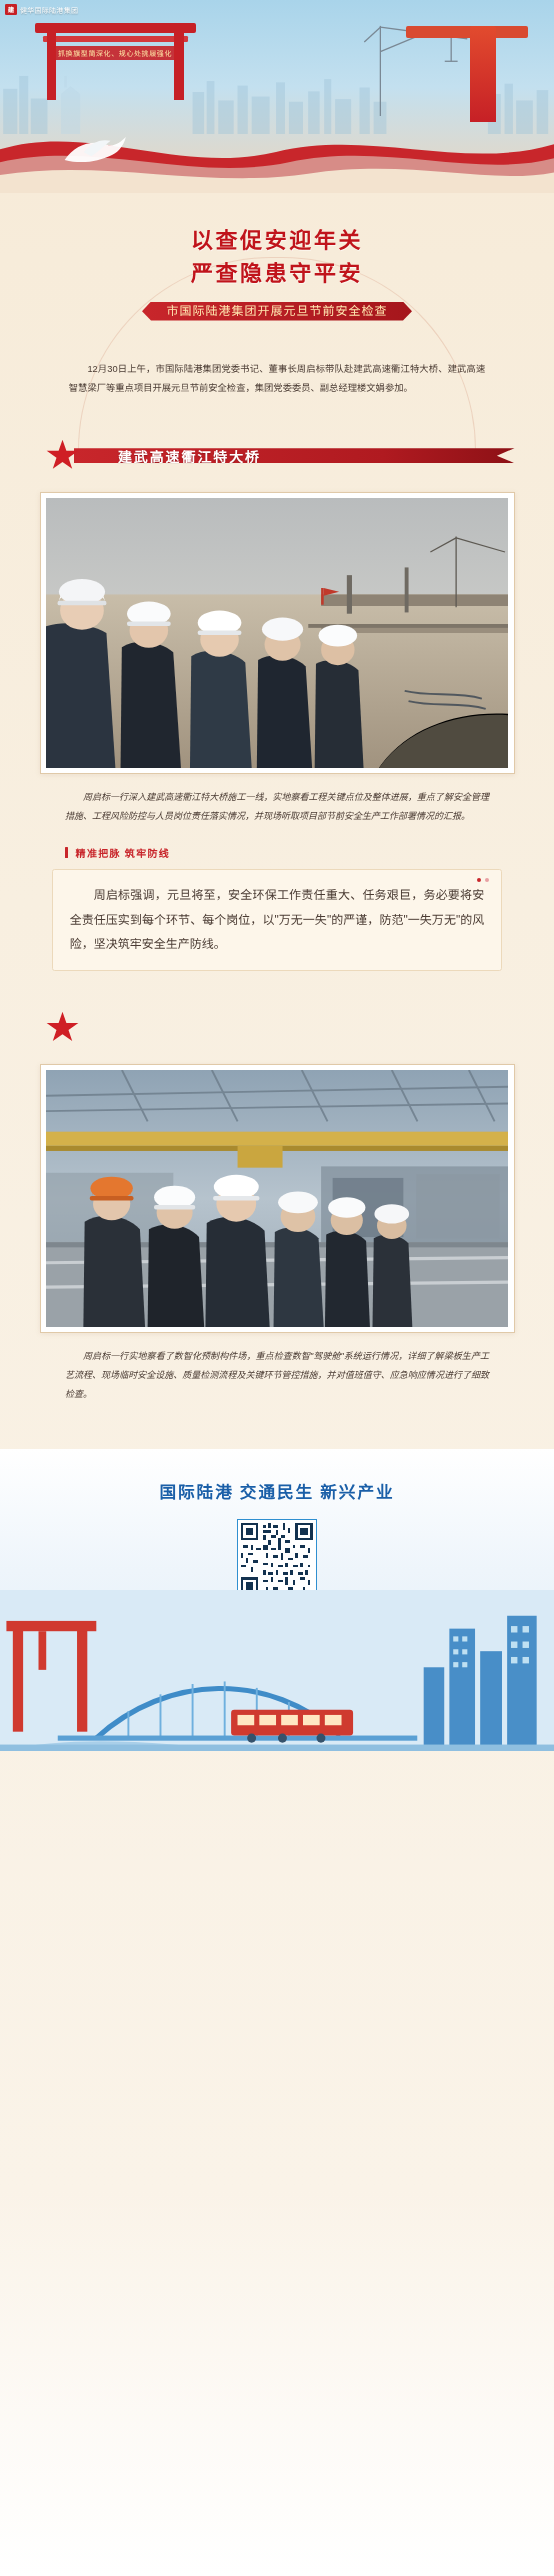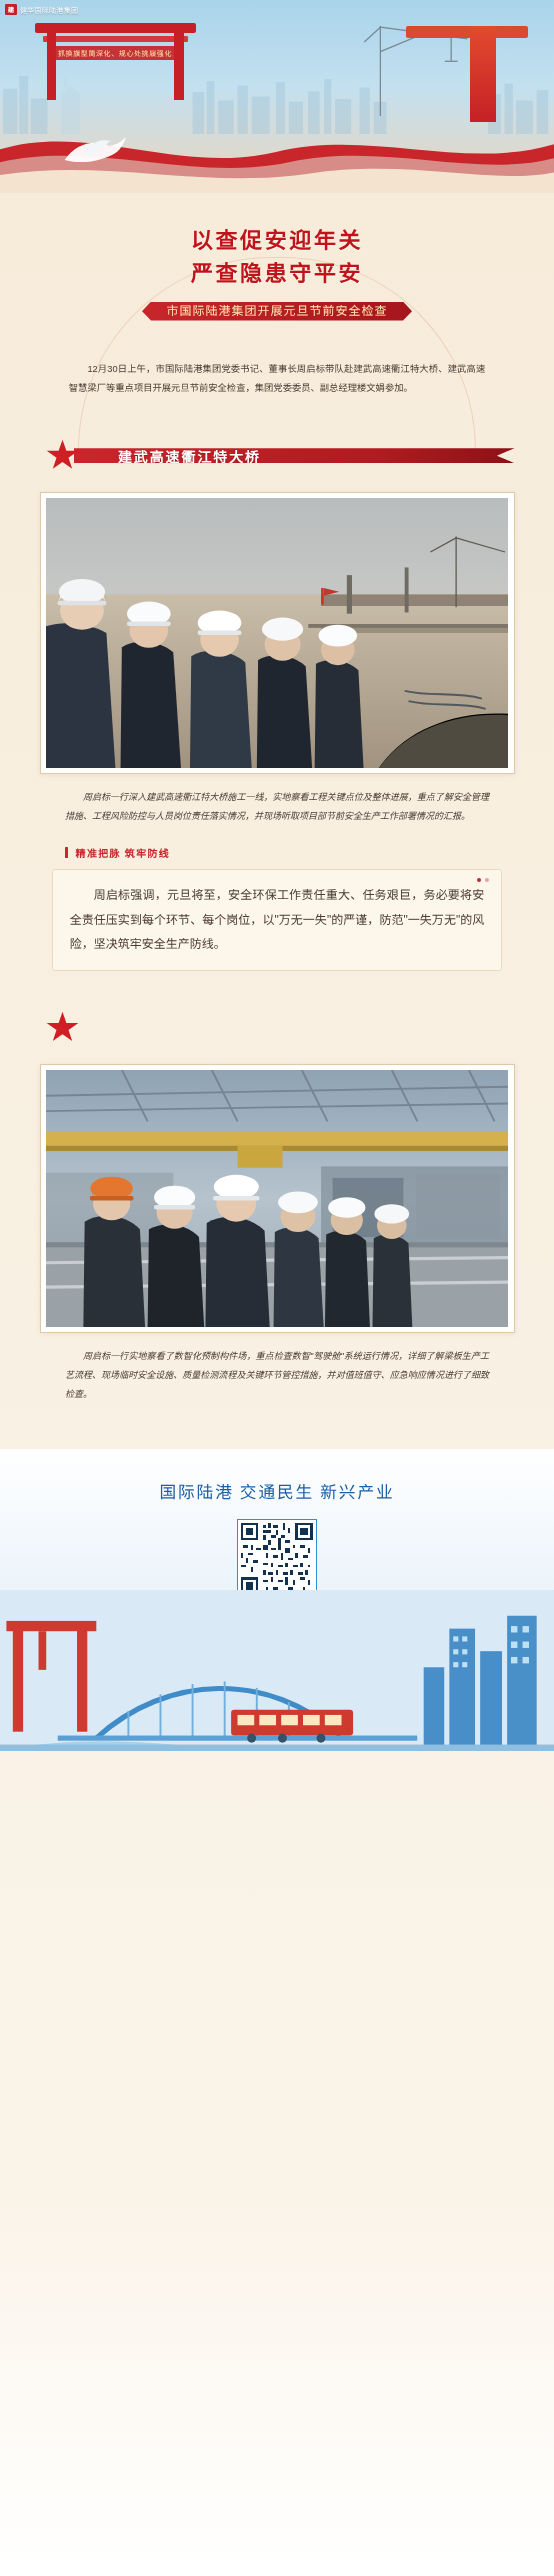--- a/index.html
+++ b/index.html
@@ -274,21 +274,21 @@
     margin-top: 45px;
     width: 554px;
     min-height: 302px;
     background: linear-gradient(180deg,#ffffff 0%, #eef5fb 40%, #dbeaf6 100%);
     overflow: hidden;
   }
   .footer-title {
     padding-top: 29.6px;
     text-align: center;
     font-size: 16.7px;
-    font-weight: normal;
+    font-weight: bold;
     color: #1a5fa8;
     letter-spacing: 1.9px;
     font-family: "Liberation Serif","DejaVu Serif",serif;
   }
   .qr-wrap {
     margin: 16.7px auto 0;
     width: 80px;
   }
   .qr-box {
     width: 80px; height: 80px;

